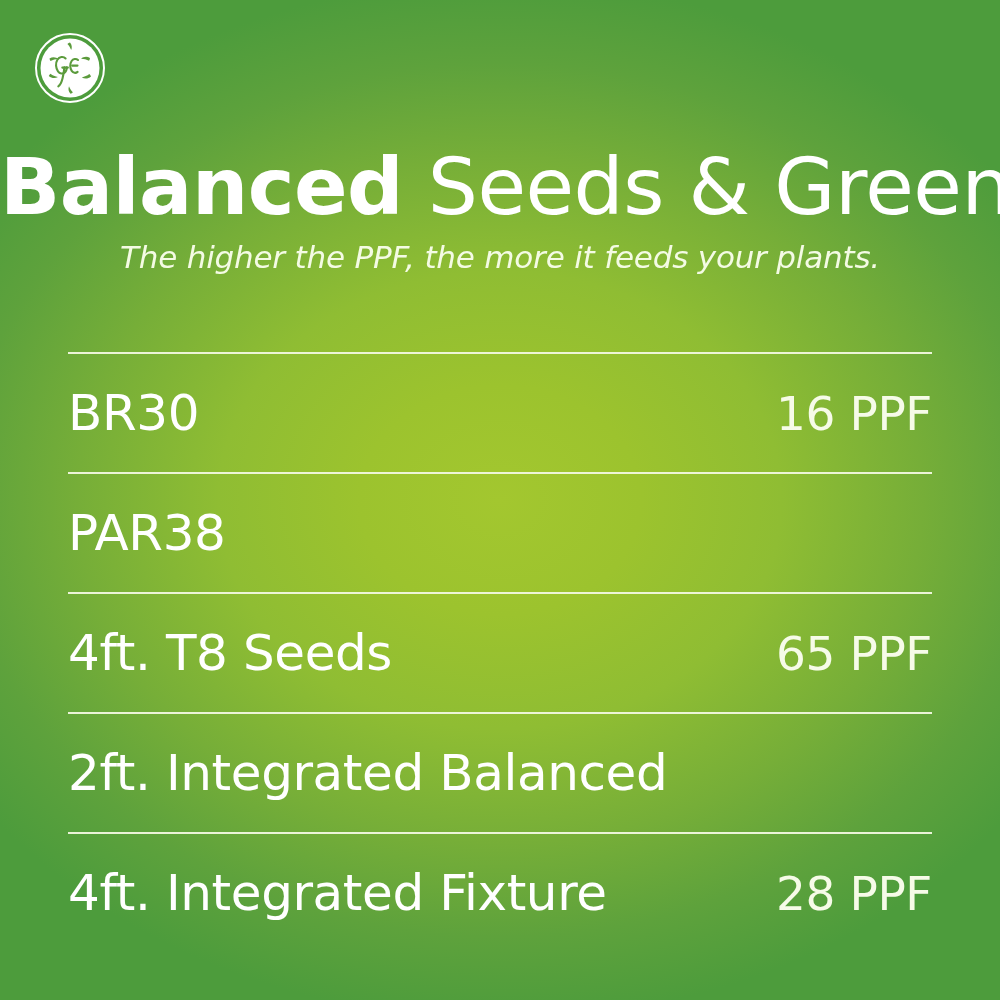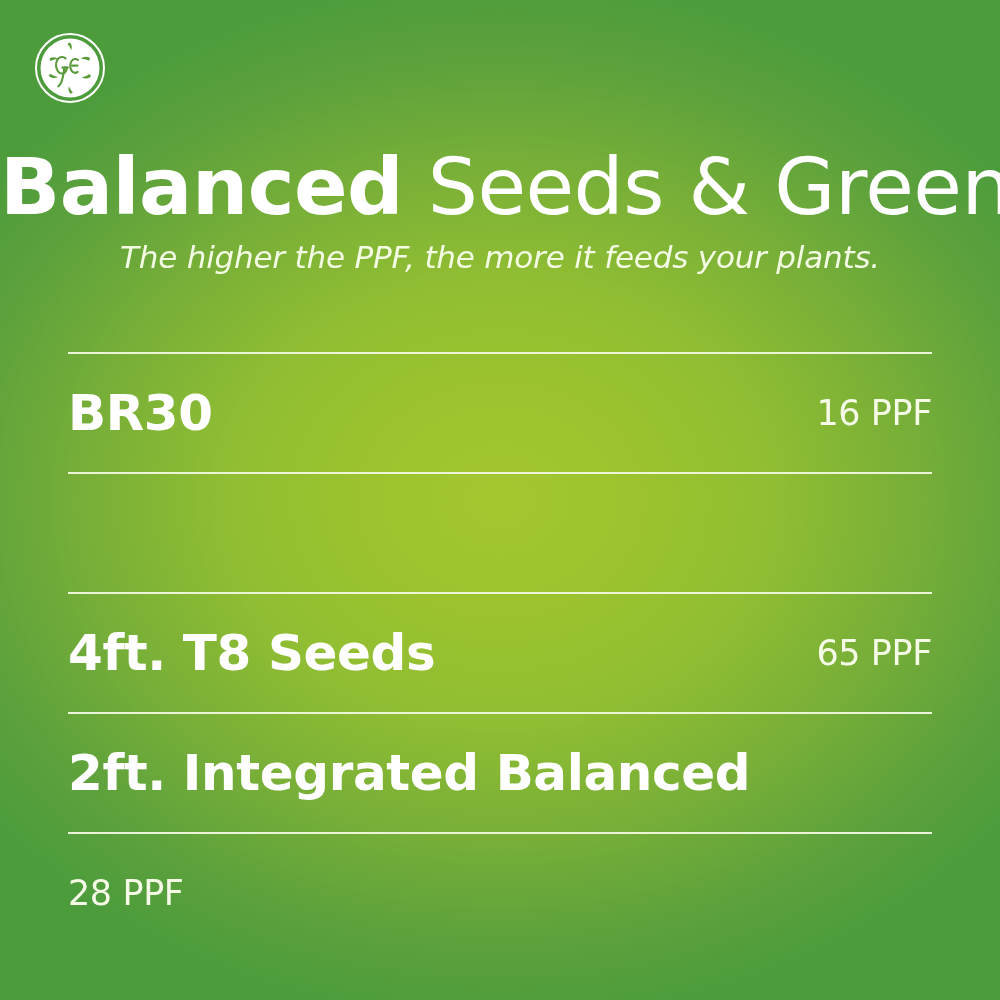--- a/index.html
+++ b/index.html
@@ -90,29 +90,29 @@
   .ppf-row {
     display: flex;
     align-items: center;
     justify-content: space-between;
     height: 118px;
     box-sizing: border-box;
   }
 
   .ppf-label {
     font-size: 50px;
-    font-weight: 700;
+    font-weight: 400;
     color: #ffffff;
     line-height: 1;
     letter-spacing: -0.4px;
     white-space: nowrap;
   }
 
   .ppf-value {
-    font-size: 35px;
+    font-size: 47px;
     font-weight: 400;
     color: #f6fbe8;
     line-height: 1;
     letter-spacing: -0.4px;
     white-space: nowrap;
     text-align: right;
   }
 </style>
 </head>
 <body>
@@ -151,36 +151,38 @@
     <div class="ppf-divider"></div>
 
     <div class="ppf-row">
       <span class="ppf-label">BR30</span>
       <span class="ppf-value">16 PPF</span>
     </div>
 
     <div class="ppf-divider"></div>
 
     <div class="ppf-row">
+      <span class="ppf-label">PAR38</span>
     </div>
 
     <div class="ppf-divider"></div>
 
     <div class="ppf-row">
       <span class="ppf-label">4ft. T8 Seeds</span>
       <span class="ppf-value">65 PPF</span>
     </div>
 
     <div class="ppf-divider"></div>
 
     <div class="ppf-row">
       <span class="ppf-label">2ft. Integrated Balanced</span>
     </div>
 
     <div class="ppf-divider"></div>
 
     <div class="ppf-row">
+      <span class="ppf-label">4ft. Integrated Fixture</span>
       <span class="ppf-value">28 PPF</span>
     </div>
 
   </div>
 
 </div>
 
 </body></html>

